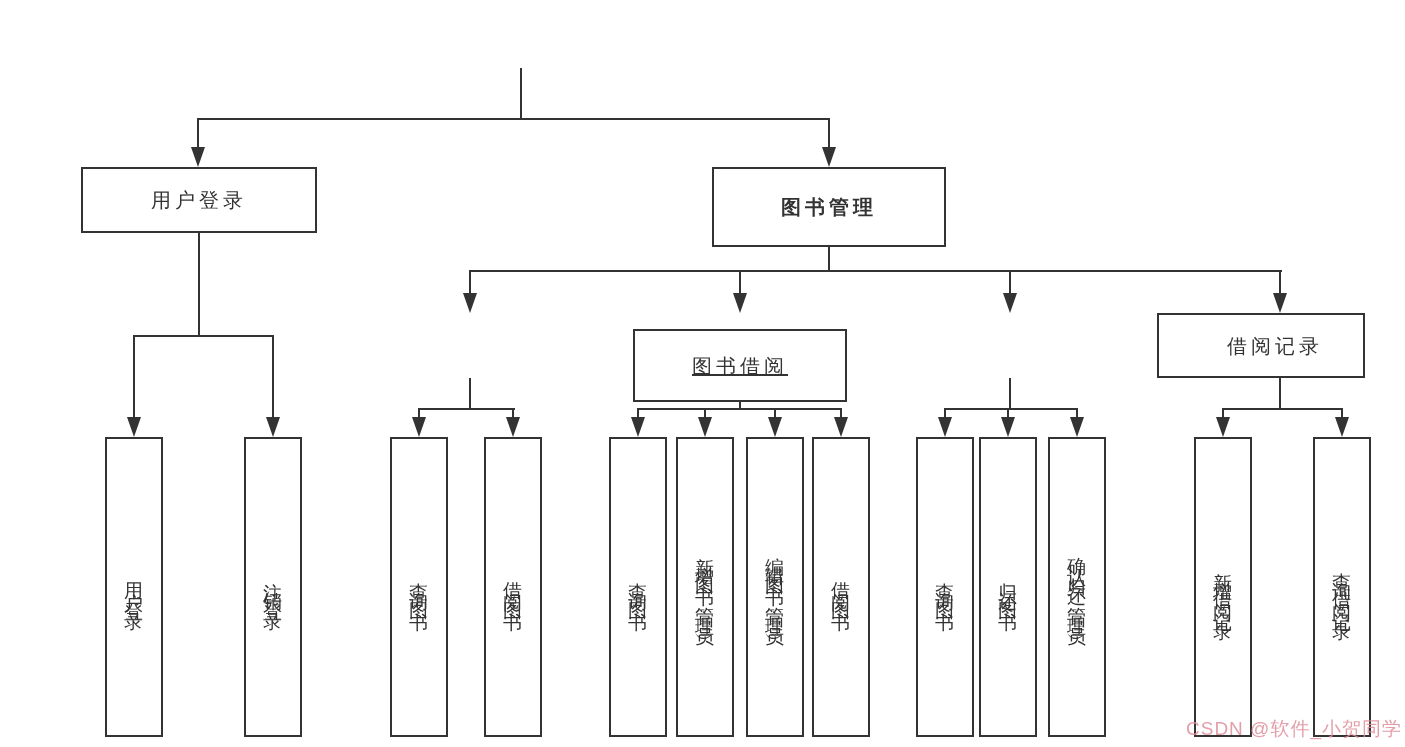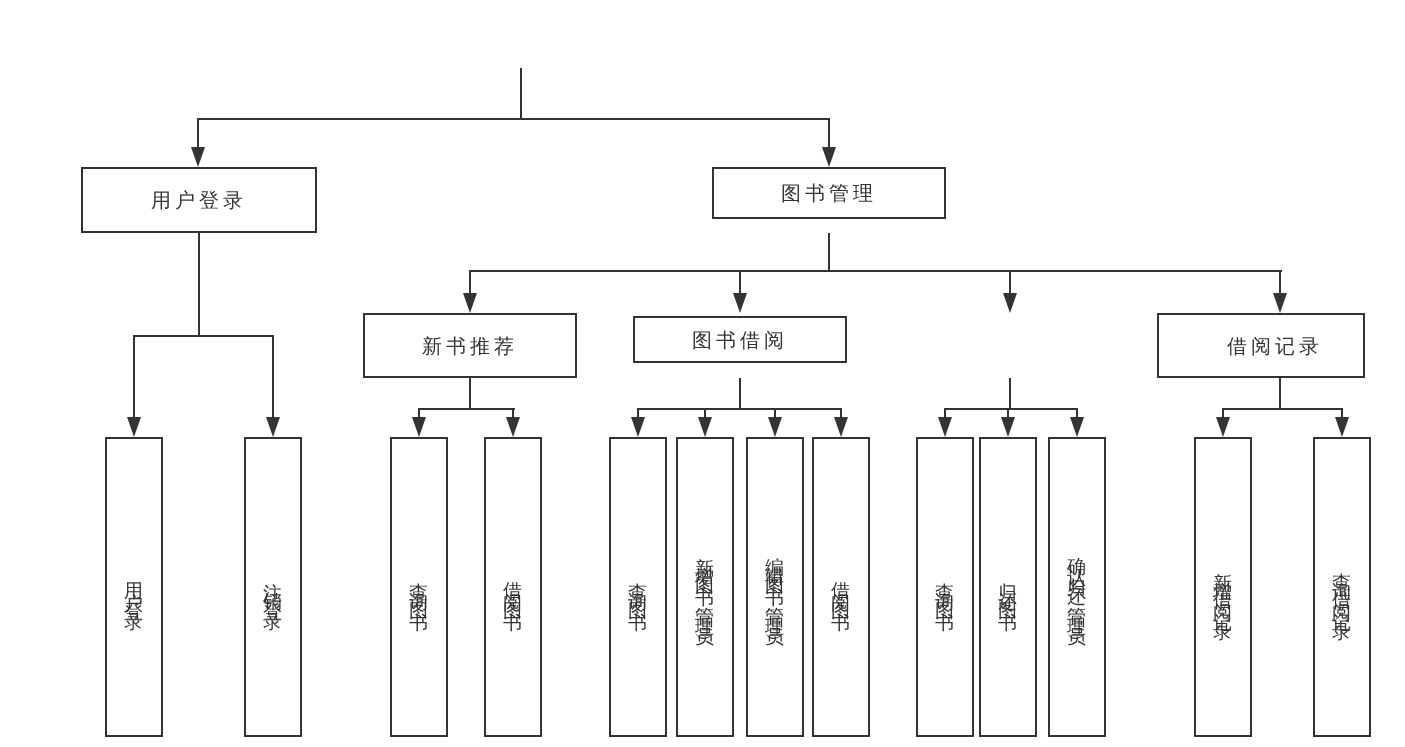--- a/index.html
+++ b/index.html
@@ -111,38 +111,38 @@
 
   <div class="vline" style="left:1279px;top:378px;height:30px;"></div>
   <div class="hline" style="left:1222px;top:408px;width:121px;"></div>
   <div class="vline" style="left:1222px;top:408px;height:9px;"></div>
   <div class="arrow" style="left:1216px;top:417px;"></div>
   <div class="vline" style="left:1341px;top:408px;height:9px;"></div>
   <div class="arrow" style="left:1335px;top:417px;"></div>
 
 
   <div class="box" style="left:81px;top:167px;width:236px;height:66px;">用户登录</div>
-  <div class="box" style="left:712px;top:167px;width:234px;height:52px;">图书管理</div>
+  <div class="box" style="left:712px;top:167px;width:234px;height:80px;font-weight:bold;">图书管理</div>
 
-  <div class="box" style="left:363px;top:313px;width:214px;height:65px;">新书推荐</div>
-  <div class="box" style="left:633px;top:316px;width:214px;height:47px;">图书借阅</div>
+  <div class="box" style="left:633px;top:329px;width:214px;height:73px;text-decoration:underline;">图书借阅</div>
   <div class="box" style="left:1157px;top:313px;width:208px;height:65px;padding-left:28px;">借阅记录</div>
 
   <div class="box vbox" style="left:105px;top:437px;width:58px;height:300px;">用户登录</div>
   <div class="box vbox" style="left:244px;top:437px;width:58px;height:300px;">注销登录</div>
 
   <div class="box vbox" style="left:390px;top:437px;width:58px;height:300px;">查询图书</div>
   <div class="box vbox" style="left:484px;top:437px;width:58px;height:300px;">借阅图书</div>
 
   <div class="box vbox" style="left:609px;top:437px;width:58px;height:300px;">查询图书</div>
   <div class="box vbox" style="left:676px;top:437px;width:58px;height:300px;">新增图书（管理员）</div>
   <div class="box vbox" style="left:746px;top:437px;width:58px;height:300px;">编辑图书（管理员）</div>
   <div class="box vbox" style="left:812px;top:437px;width:58px;height:300px;">借阅图书</div>
 
   <div class="box vbox" style="left:916px;top:437px;width:58px;height:300px;">查询图书</div>
   <div class="box vbox" style="left:979px;top:437px;width:58px;height:300px;">归还图书</div>
   <div class="box vbox" style="left:1048px;top:437px;width:58px;height:300px;">确认归还（管理员）</div>
 
   <div class="box vbox" style="left:1194px;top:437px;width:58px;height:300px;">新增借阅记录</div>
   <div class="box vbox" style="left:1313px;top:437px;width:58px;height:300px;">查询借阅记录</div>
 
+  <div class="watermark">CSDN @软件_小贺同学</div>
 
 </div>
 
 </body></html>

